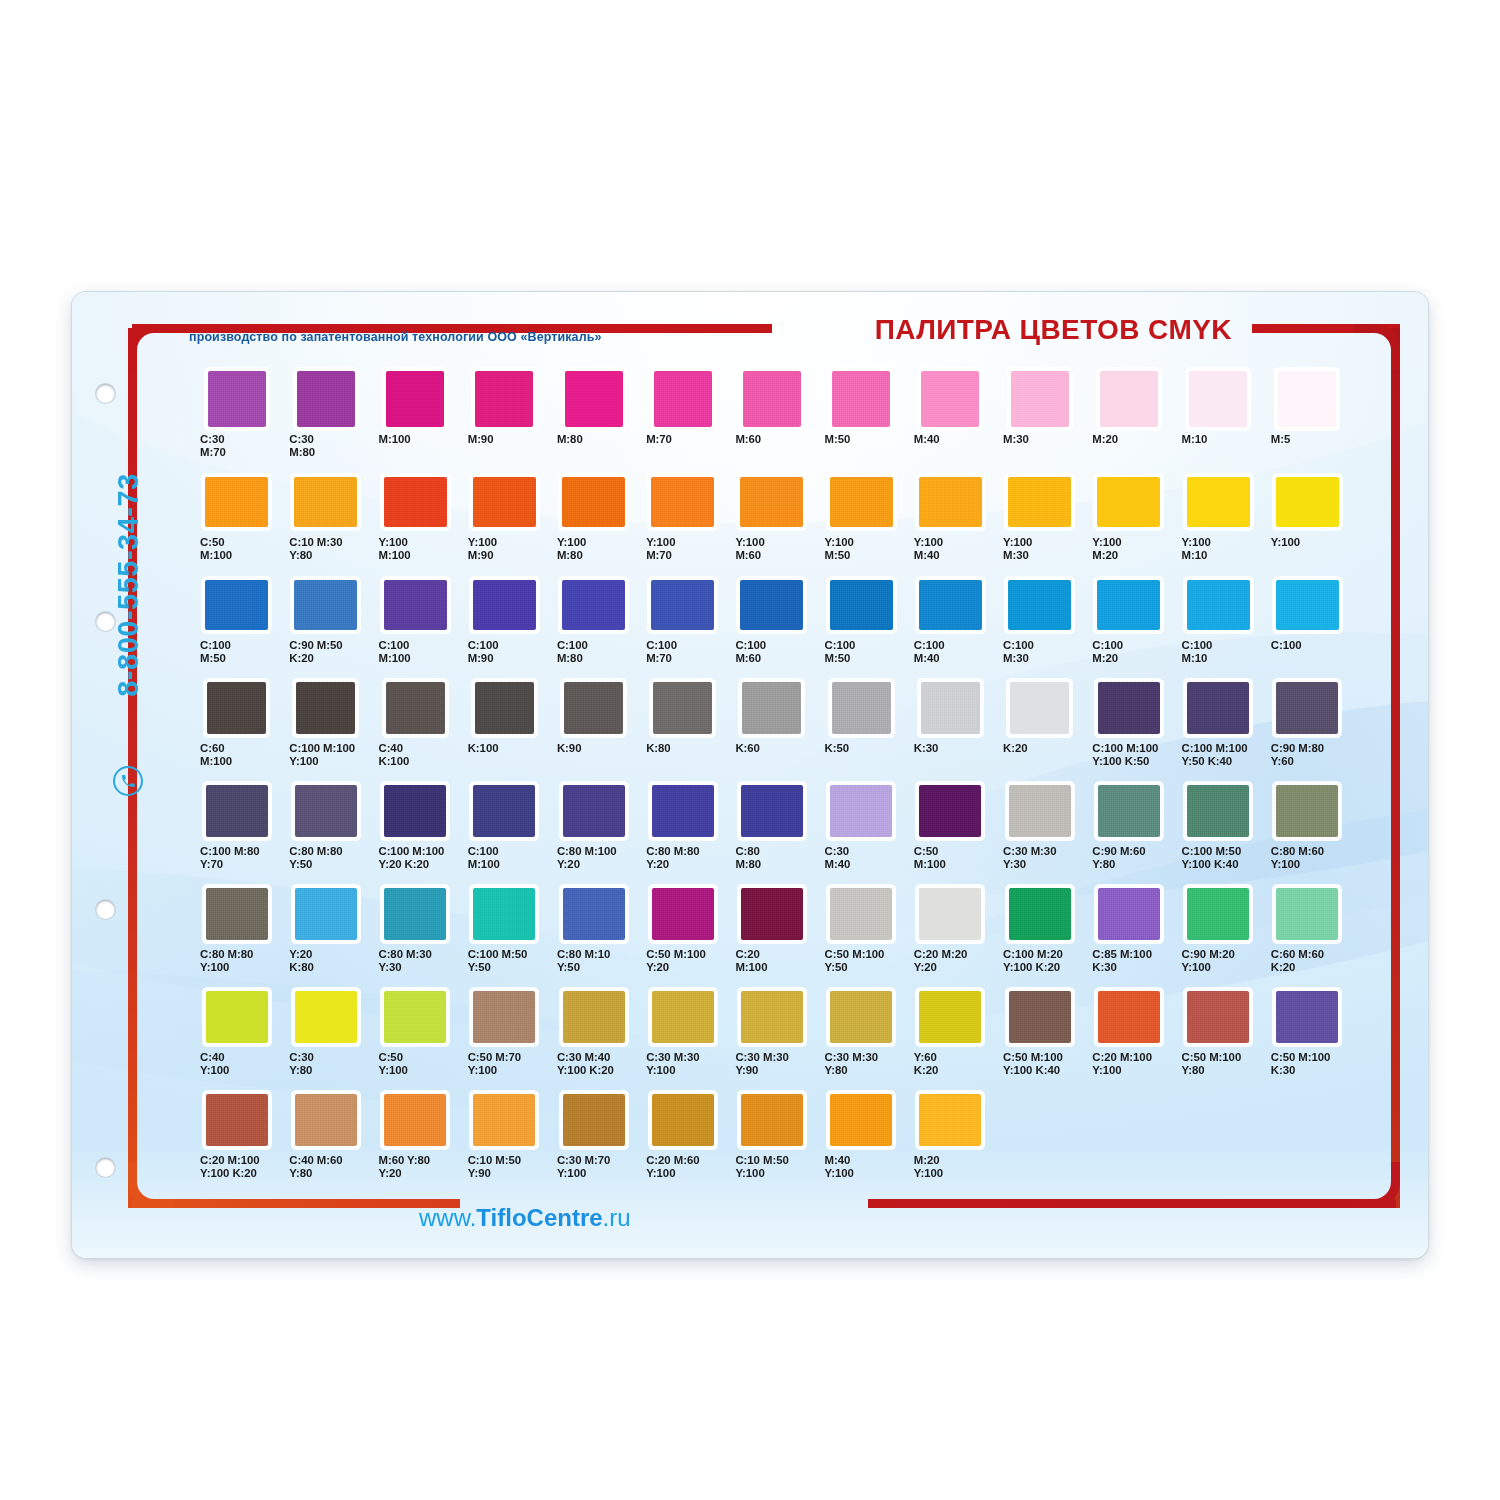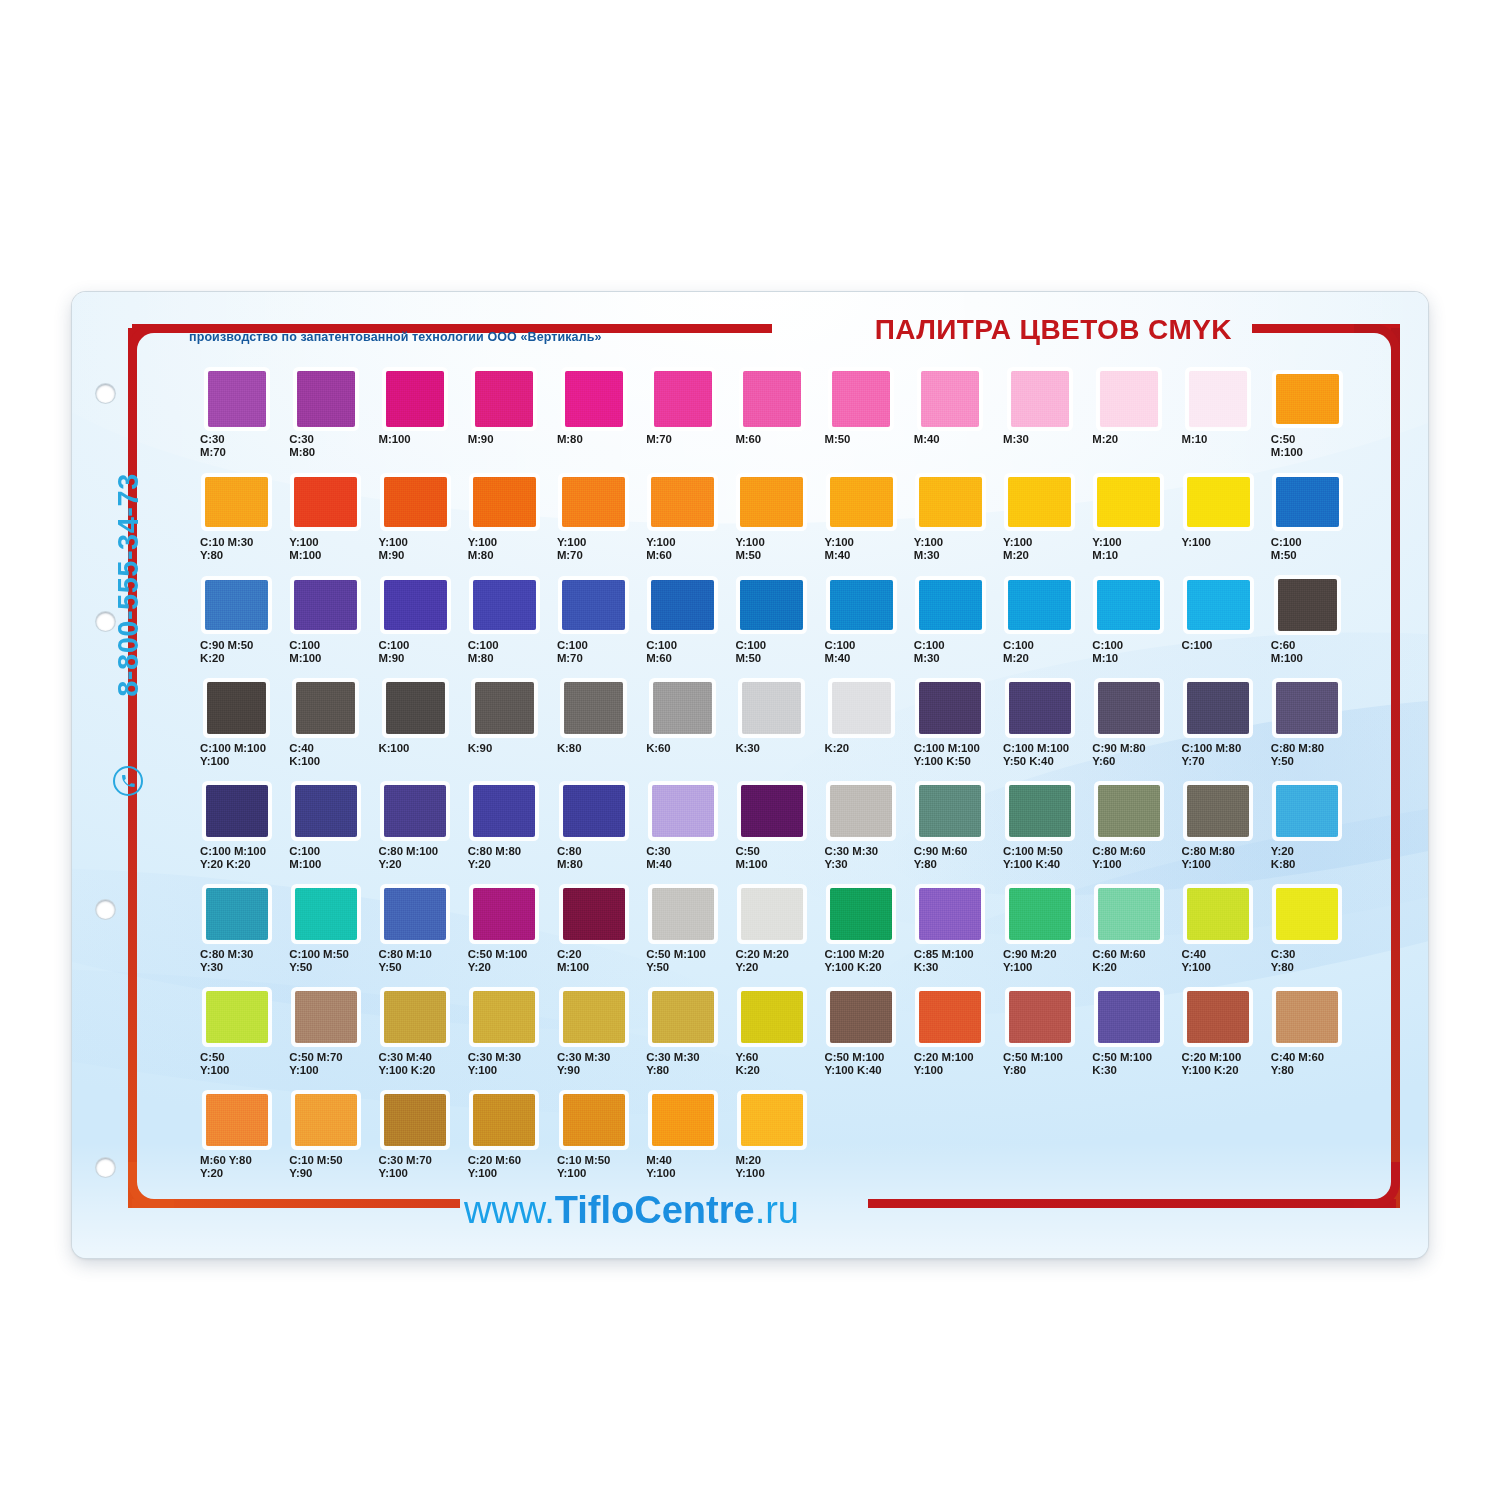--- a/index.html
+++ b/index.html
@@ -105,24 +105,24 @@
     position: absolute;
     right: 196px; top: 22px;
     font-size: 28px;
     font-weight: 700;
     color: #c2161b;
     letter-spacing: .4px;
     white-space: nowrap;
   }
   .footer-url {
     position: absolute;
-    left: 337px; bottom: 26px;
+    left: 347px; bottom: 26px;
     width: 390px;
-    text-align: right;
-    font-size: 38px;
+    text-align: left;
+    font-size: 24px;
     color: #1ba0e8;
     white-space: nowrap;
   }
   .footer-url .bold { font-weight: 700; color: #1b8fe0; }
 
   
   #phone {
     position: absolute;
     left: 36px;
     top: 128px;
@@ -321,20 +321,26 @@
             <div class="chip" style="background: rgb(252, 215, 233);"></div>
           </div>
           <div class="lbl">M:20</div>
         </div>
         <div class="cell r0">
           <div class="chip-wrap">
             <div class="chip" style="background: rgb(251, 233, 243);"></div>
           </div>
           <div class="lbl">M:10</div>
         </div>
+        <div class="cell r0">
+          <div class="chip-wrap">
+            <div class="chip" style="background: rgb(253, 245, 249);"></div>
+          </div>
+          <div class="lbl">M:5</div>
+        </div>
         <div class="cell r1">
           <div class="chip-wrap">
             <div class="chip" style="background: rgb(247, 155, 21);"></div>
           </div>
           <div class="lbl">C:50
 M:100</div>
         </div>
         <div class="cell r1">
           <div class="chip-wrap">
             <div class="chip" style="background: rgb(246, 164, 28);"></div>
@@ -545,20 +551,26 @@
           <div class="chip-wrap">
             <div class="chip" style="background: rgb(111, 107, 104);"></div>
           </div>
           <div class="lbl">K:80</div>
         </div>
         <div class="cell r3">
           <div class="chip-wrap">
             <div class="chip" style="background: rgb(157, 156, 156);"></div>
           </div>
           <div class="lbl">K:60</div>
+        </div>
+        <div class="cell r3">
+          <div class="chip-wrap">
+            <div class="chip" style="background: rgb(173, 173, 175);"></div>
+          </div>
+          <div class="lbl">K:50</div>
         </div>
         <div class="cell r3">
           <div class="chip-wrap">
             <div class="chip" style="background: rgb(206, 207, 210);"></div>
           </div>
           <div class="lbl">K:30</div>
         </div>
         <div class="cell r3">
           <div class="chip-wrap">
             <div class="chip" style="background: rgb(223, 224, 227);"></div>

